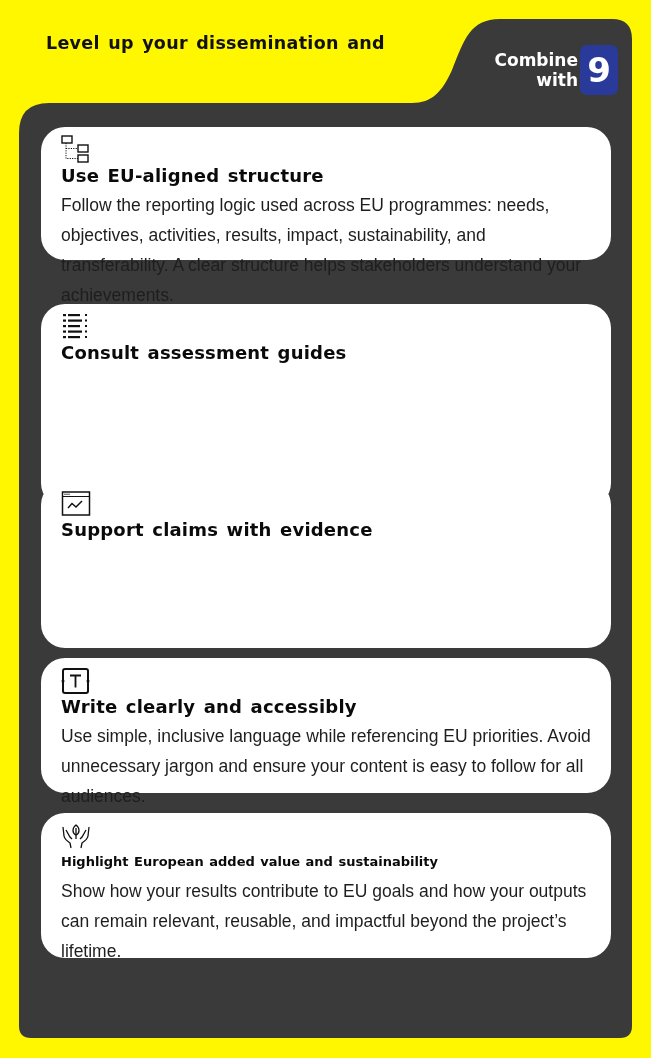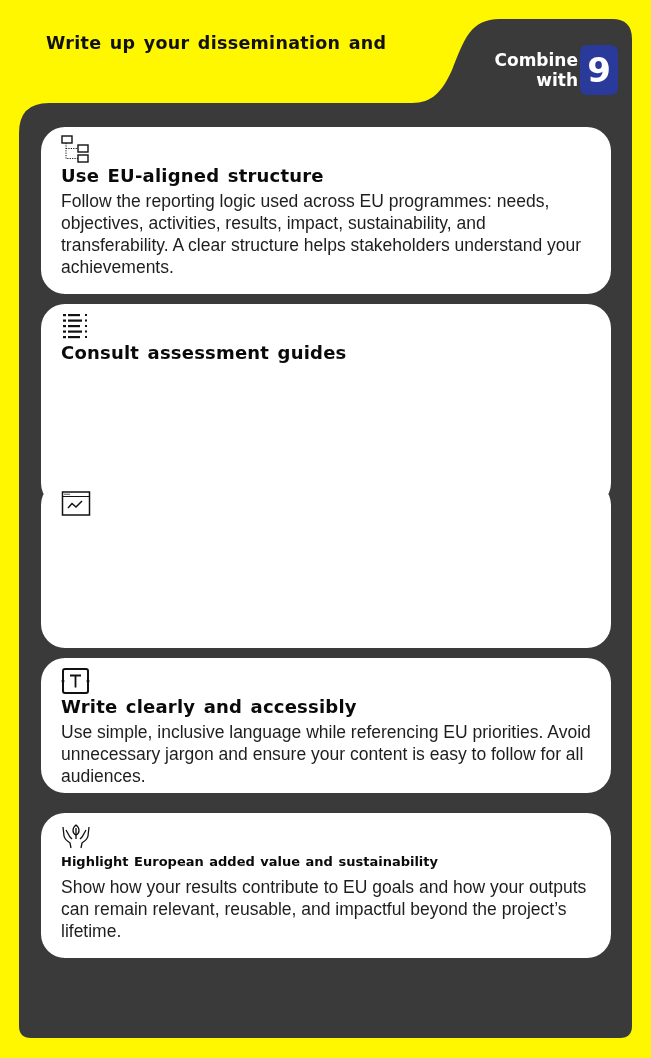--- a/index.html
+++ b/index.html
@@ -61,30 +61,30 @@
     line-height: 22px;
     color: #0a0a0a;
     margin-top: 0px;
     letter-spacing: 0.2px;
     word-spacing: 2px;
     white-space: nowrap;
   }
   .card p {
     font-family: "Liberation Sans", sans-serif;
     font-size: 17.5px;
-    line-height: 22px;
+    line-height: 30px;
     color: #1e1e1e;
     margin-top: 3px;
   }
 </style>
 </head>
 <body>
 
 <div class="headline">
-  <div>Write up your dissemination and</div>
+  <div>Level up your dissemination and</div>
 </div>
 
 <svg class="panel-svg" width="651" height="1058" viewBox="0 0 651 1058">
   <path d="M 49 103
            L 412 103
            C 432 103, 442 92, 452 70
            C 464 40, 470 19, 500 19
            L 612 19
            Q 632 19, 632 39
            L 632 1026
@@ -96,21 +96,21 @@
 </svg>
 
 <div class="badge-wrap">
   <div class="badge-text">
     <div>Combine</div>
     <div>with</div>
   </div>
   <div class="badge-num">9</div>
 </div>
 
-<div class="card" style="top:127px;height:167px;">
+<div class="card" style="top:127px;height:133px;">
   <span class="icon">
     <svg viewBox="0 0 30 30">
       <rect x="1" y="1" width="10" height="7" fill="none" stroke="#111" stroke-width="1.4"></rect>
       <rect x="17" y="10" width="10" height="7" fill="none" stroke="#111" stroke-width="1.4"></rect>
       <rect x="17" y="20" width="10" height="7" fill="none" stroke="#111" stroke-width="1.4"></rect>
       <path d="M5 8 V23.5 H17 M5 13.5 H17" fill="none" stroke="#111" stroke-width="1" stroke-dasharray="1.2 1.2"></path>
     </svg>
   </span>
   <h2>Use EU-aligned structure</h2>
   <p>Follow the reporting logic used across EU programmes: needs, objectives, activities, results, impact, sustainability, and transferability. A clear structure helps stakeholders understand your achievements.</p>
@@ -145,20 +145,21 @@
   <span class="icon">
     <svg viewBox="0 0 30 30">
       <rect x="1.5" y="3" width="27" height="23" fill="none" stroke="#111" stroke-width="1.5"></rect>
       <line x1="1.5" y1="7.5" x2="28.5" y2="7.5" stroke="#111" stroke-width="1"></line>
       <circle cx="4" cy="5.2" r="0.7" fill="#111"></circle>
         <circle cx="6" cy="5.2" r="0.7" fill="#111"></circle>
         <circle cx="8" cy="5.2" r="0.7" fill="#111"></circle>
       <path d="M7 19 L11 14.5 L15 18 L21 12" fill="none" stroke="#111" stroke-width="1.5"></path>
     </svg>
   </span>
+  <h2>Support claims with evidence</h2>
 </div>
 
 <div class="card" style="top:658px;height:135px;">
   <span class="icon">
     <svg viewBox="0 0 30 30">
       <rect x="2" y="3" width="25" height="24" rx="2" fill="none" stroke="#111" stroke-width="2"></rect>
       <circle cx="2" cy="15" r="1.5" fill="#111"></circle>
         <circle cx="27" cy="15" r="1.5" fill="#111"></circle>
       <path d="M9 9.5 H20 M14.5 9.5 V21.5" fill="none" stroke="#111" stroke-width="1.8"></path>
     </svg>

